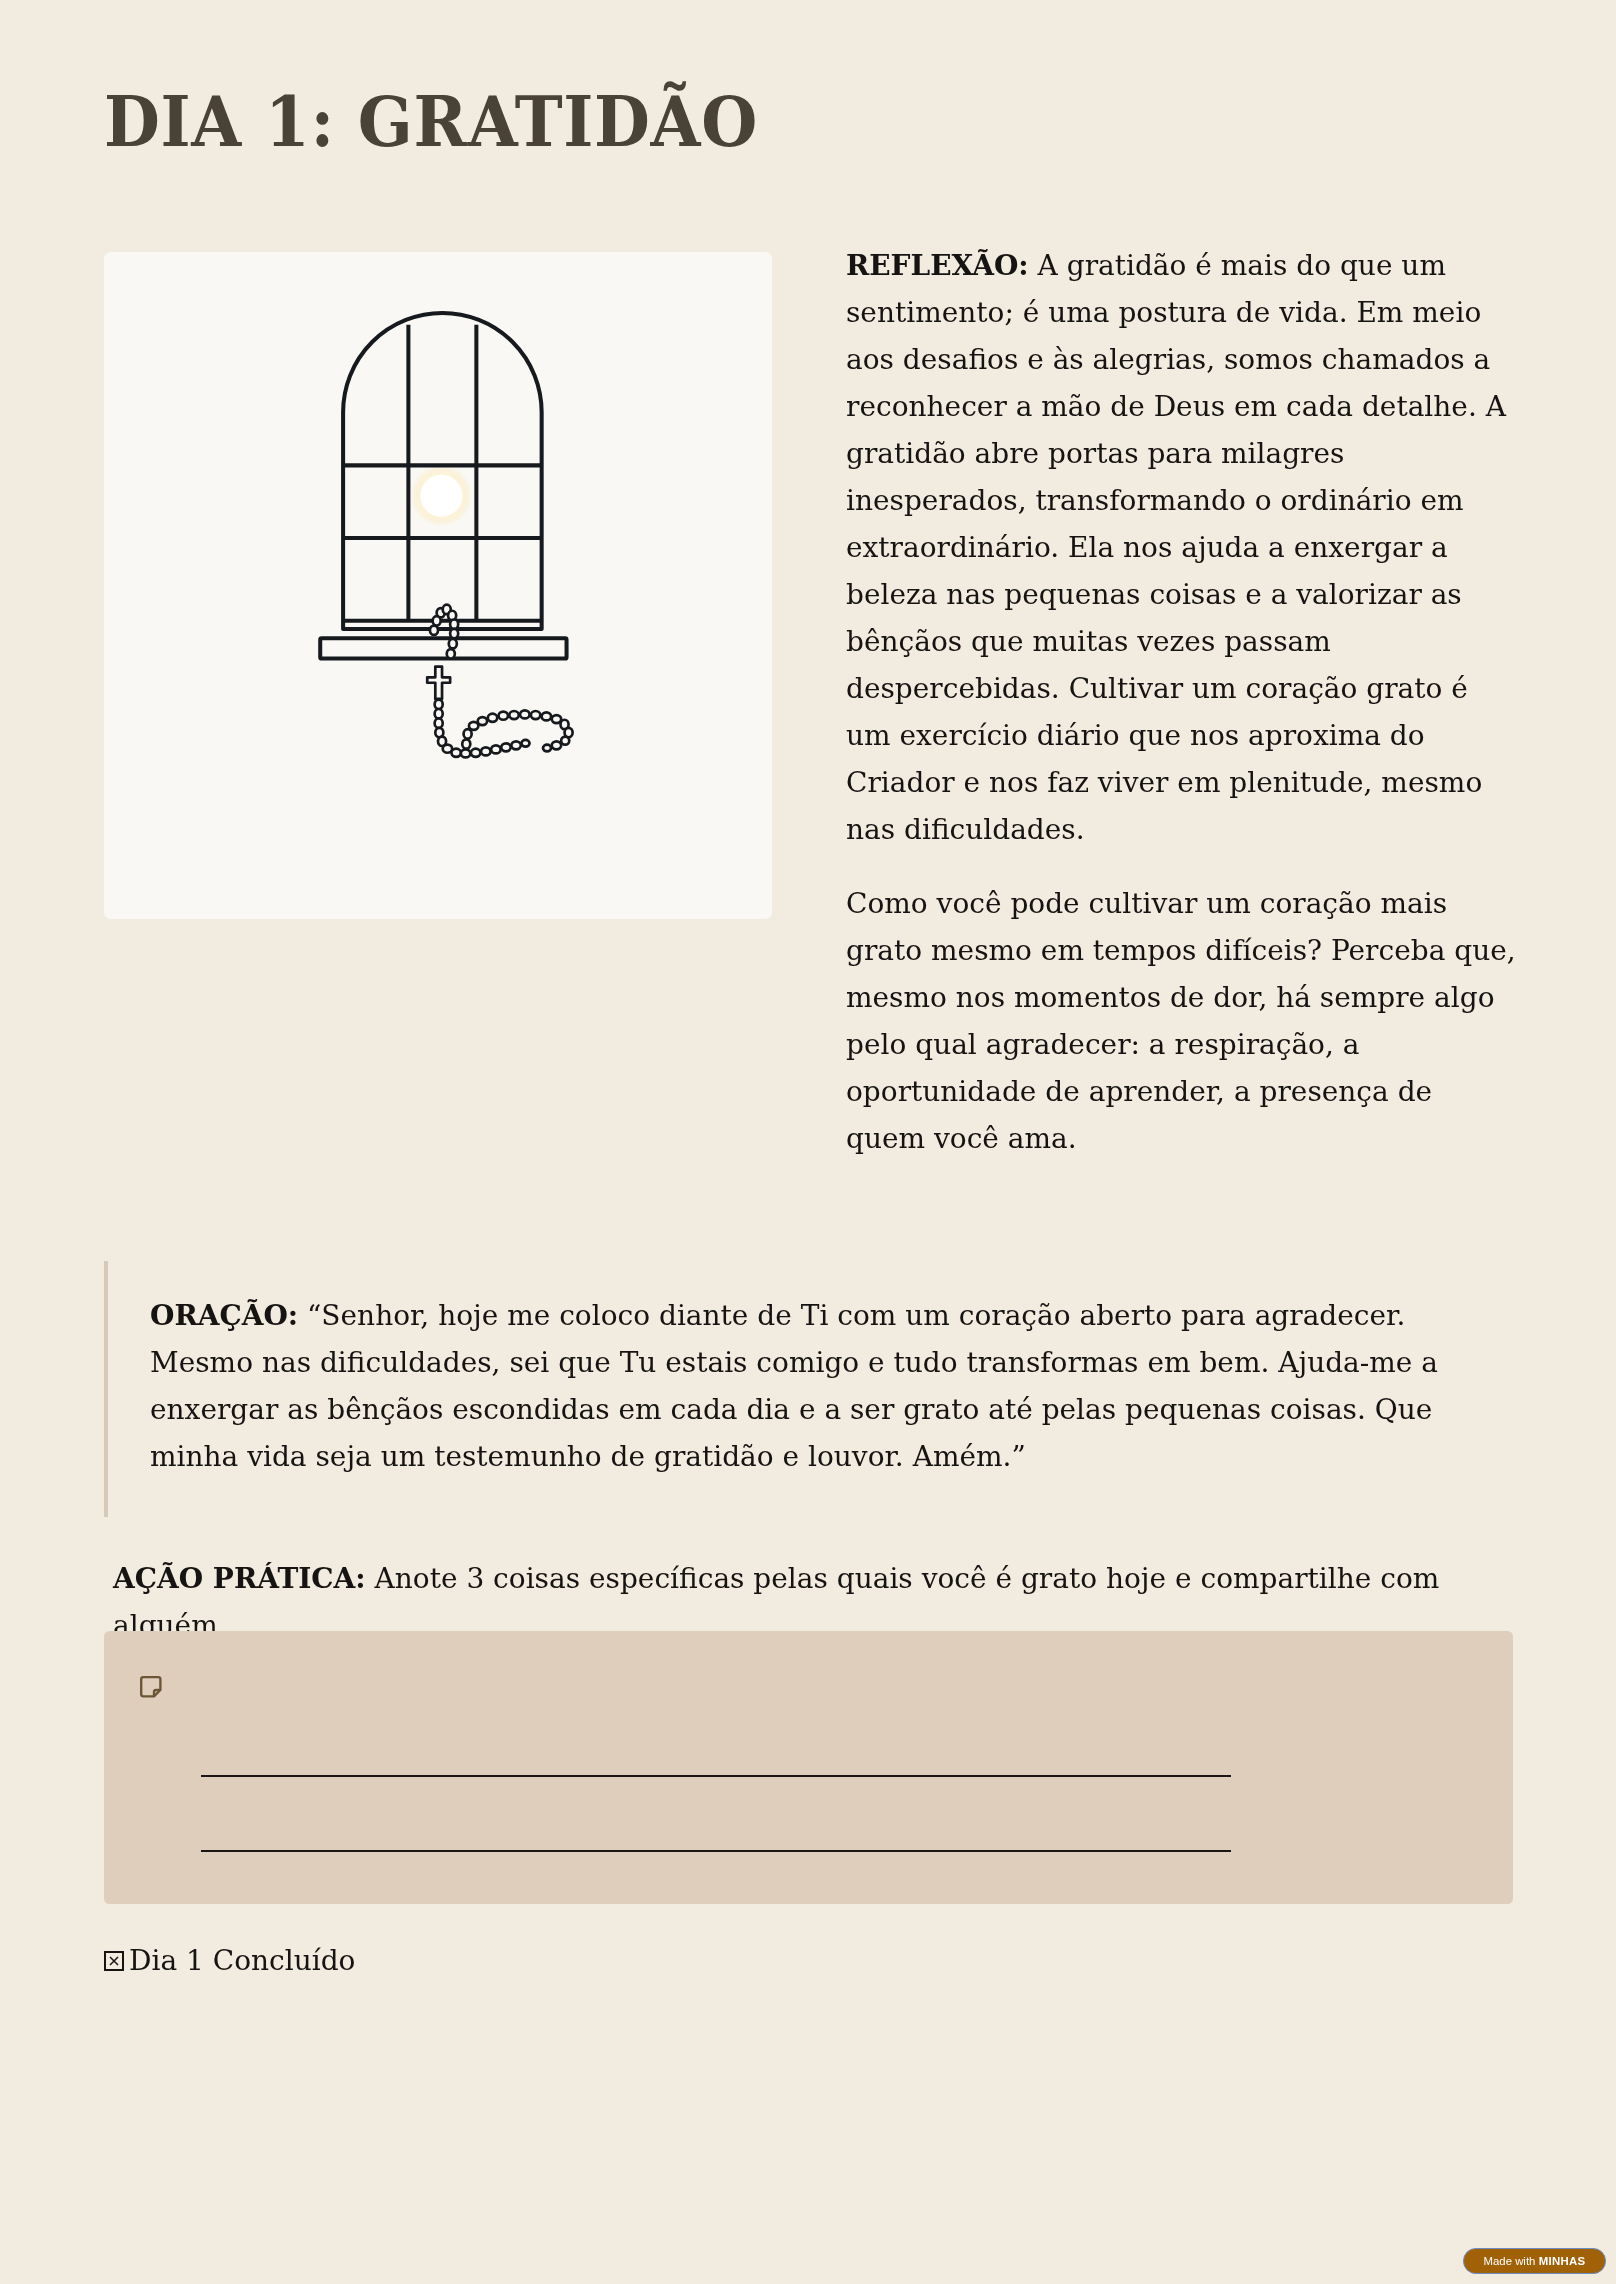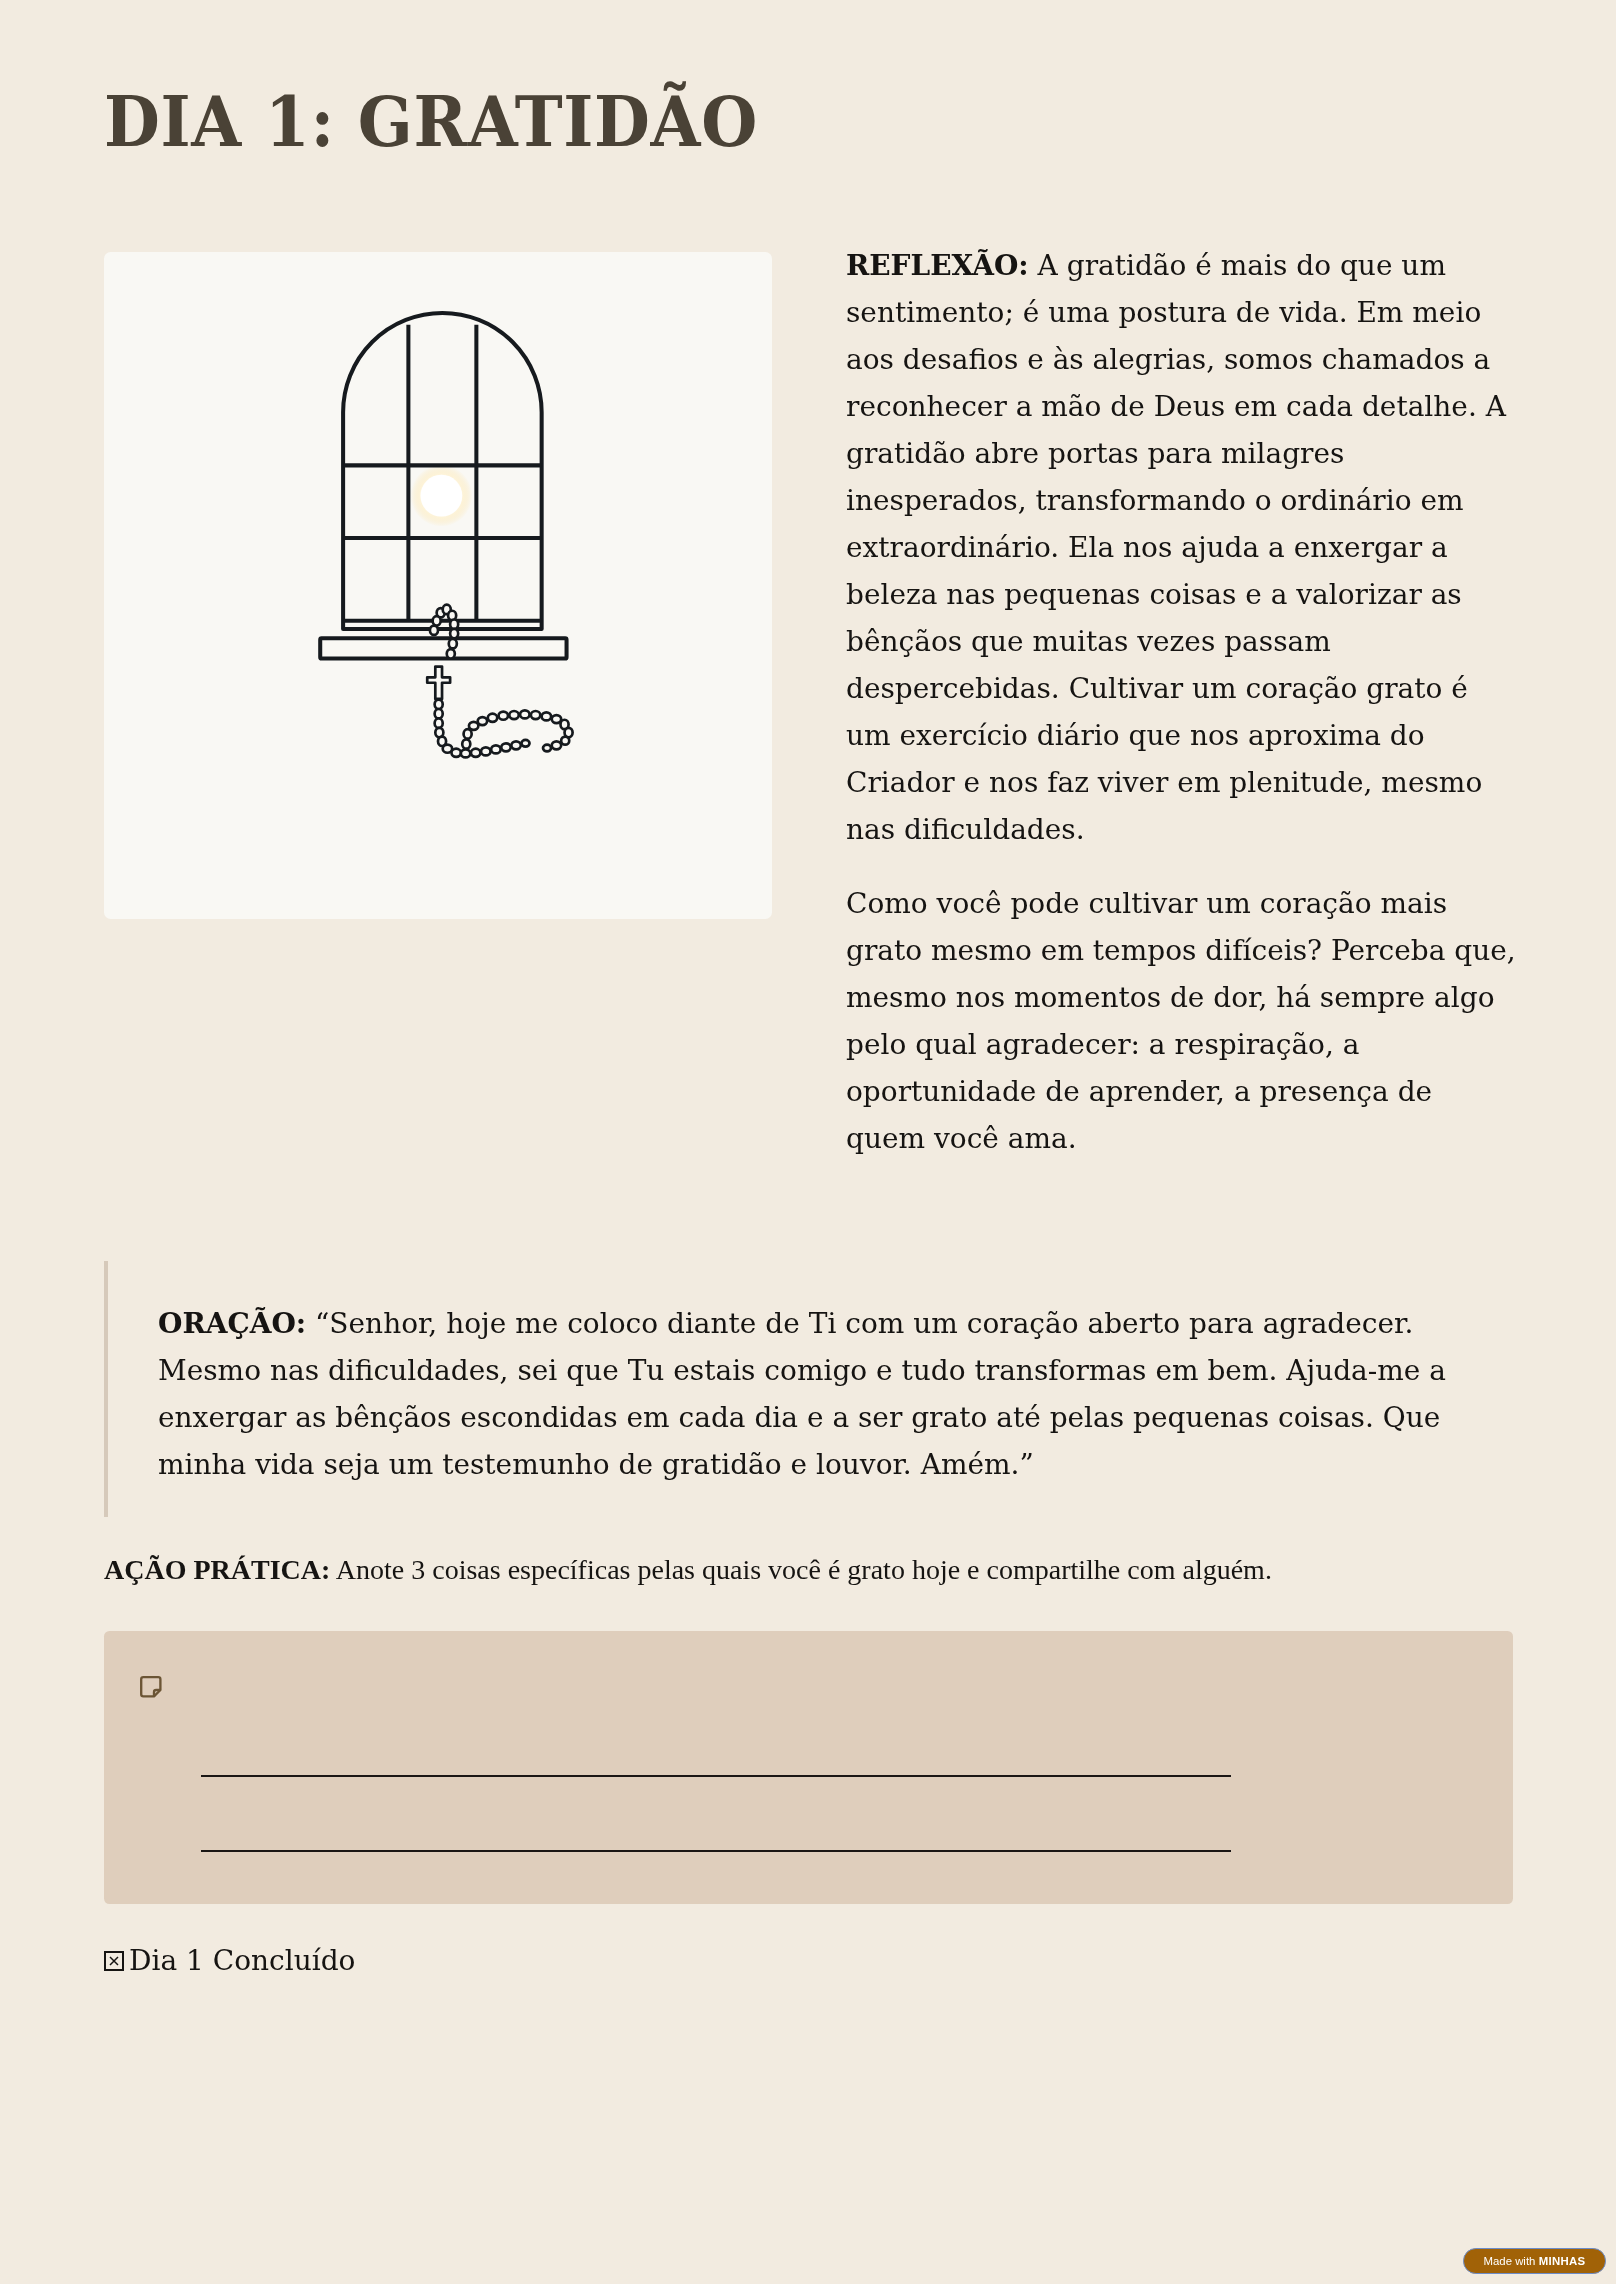--- a/index.html
+++ b/index.html
@@ -41,21 +41,21 @@
   .ref { color:#d9c9b8; }
   .prayer {
     position:absolute; left:104px; top:1261px;
     width:1409px; height:256px;
     border-left:4px solid #d6c9ba;
     box-sizing:border-box;
     padding:31px 0 0 42px;
     font-size:28px;
     line-height:47px;
   }
-  .prayer p { margin:8px; }
+  .prayer p { margin:0; }
   .action {
     position:absolute; left:104px; top:1546px;
     width:1414px;
     font-size:28px;
     line-height:47px;
   }
   .notes {
     position:absolute; left:104px; top:1631px;
     width:1409px; height:273px;
     background:#dfcebc;
@@ -185,21 +185,21 @@
   </p>
   <p>Como você pode cultivar um coração mais grato mesmo em tempos difíceis? Perceba que, mesmo nos momentos de dor, há sempre algo pelo qual agradecer: a respiração, a oportunidade de aprender, a presença de quem você ama.</p>
 </div>
 
 <blockquote class="prayer" style="margin:0;">
   <p>
     <span class="label">ORAÇÃO:</span><span> “Senhor, hoje me coloco diante de Ti com um coração aberto para agradecer. Mesmo nas dificuldades, sei que Tu estais comigo e tudo transformas em bem. Ajuda-me a enxergar as bênçãos escondidas em cada dia e a ser grato até pelas pequenas coisas. Que minha vida seja um testemunho de gratidão e louvor. Amém.”</span>
   </p>
 </blockquote>
 
-<p class="action" style="margin:0;font-family:Liberation Serif, serif;">
+<p class="action" style="margin:9px;">
   <span class="label">AÇÃO PRÁTICA:</span><span> Anote 3 coisas específicas pelas quais você é grato hoje e compartilhe com alguém.</span>
 </p>
 
 <div class="notes">
   <svg class="notes-icon" viewBox="0 0 24 24">
     <path d="M5 3 H19 A2 2 0 0 1 21 5 V15 L15 21 H5 A2 2 0 0 1 3 19 V5 A2 2 0 0 1 5 3 Z" fill="none" stroke="#6b5535" stroke-width="2.2" stroke-linejoin="round"></path>
     <path d="M21 15 H17 A2 2 0 0 0 15 17 V21" fill="none" stroke="#6b5535" stroke-width="2.2" stroke-linejoin="round"></path>
   </svg>
   <div class="note-line l1"></div>
   <div class="note-line l2"></div>

